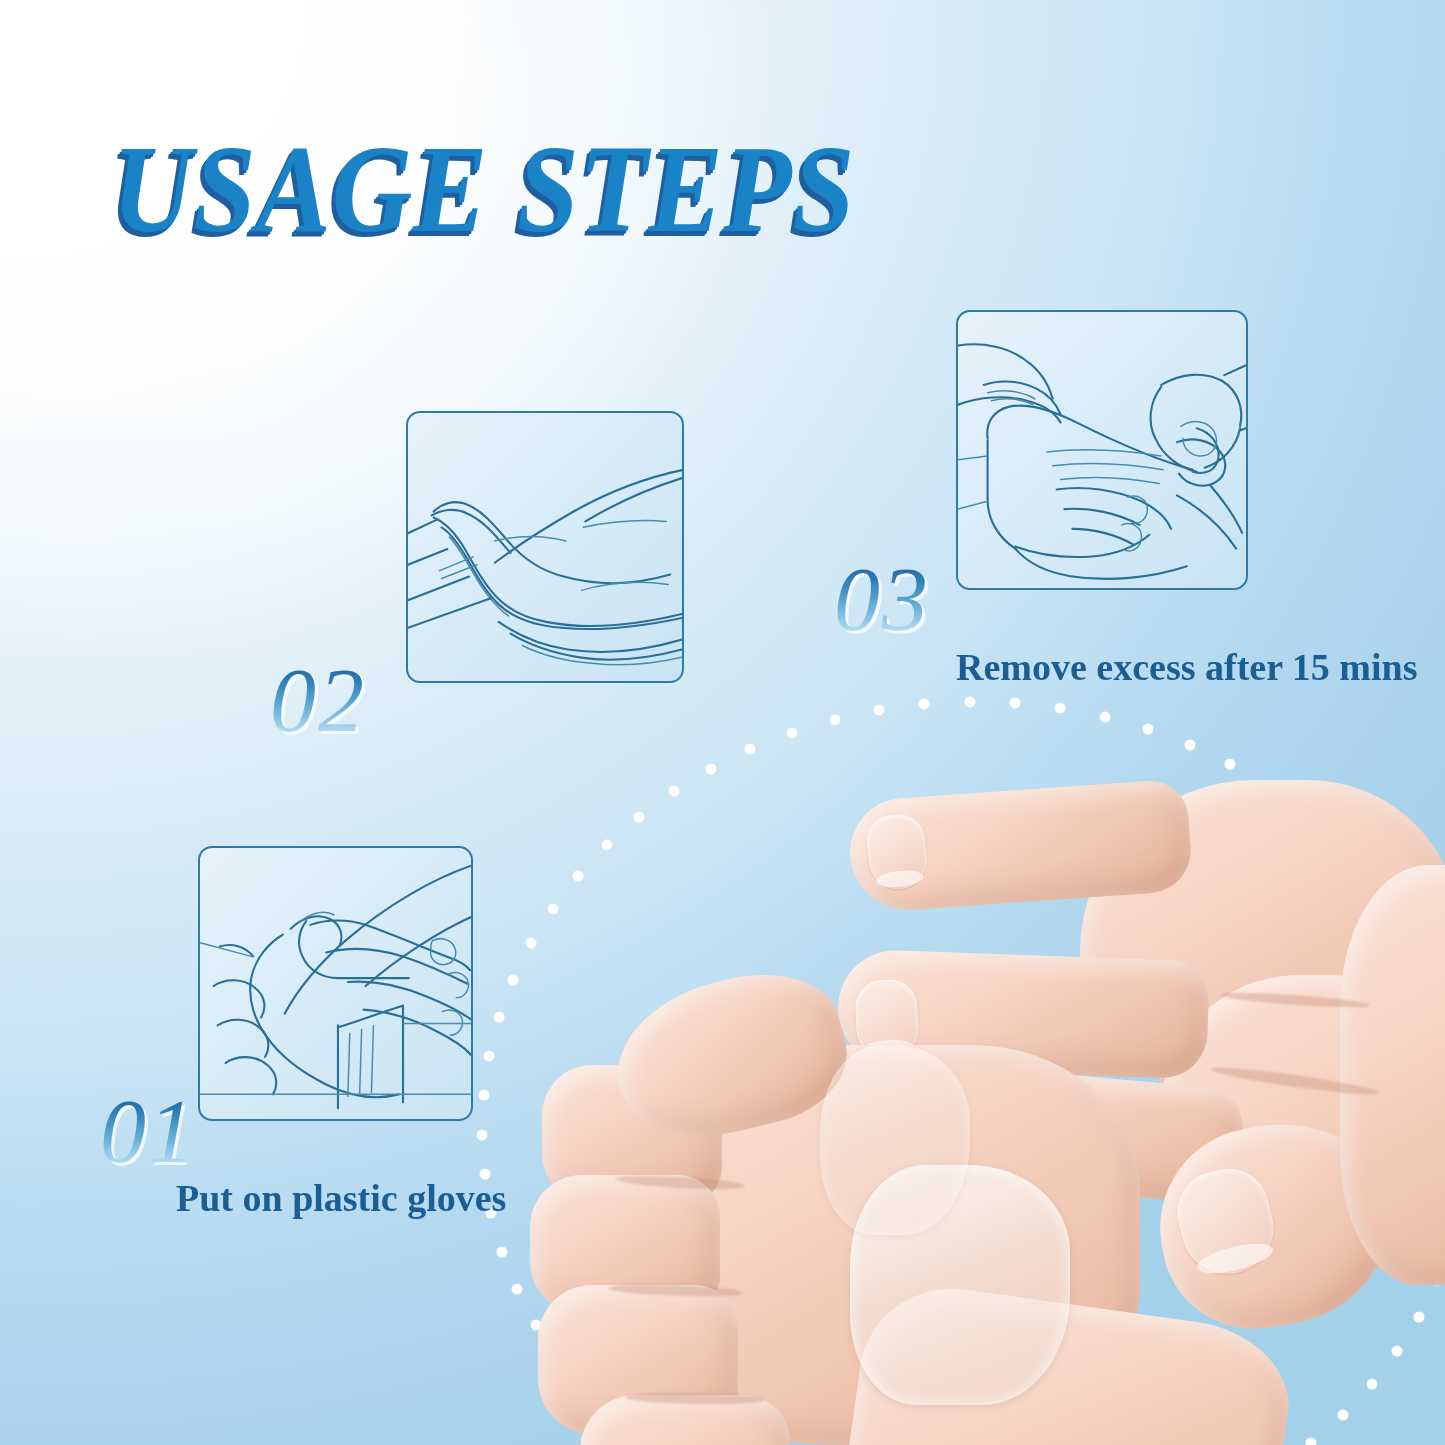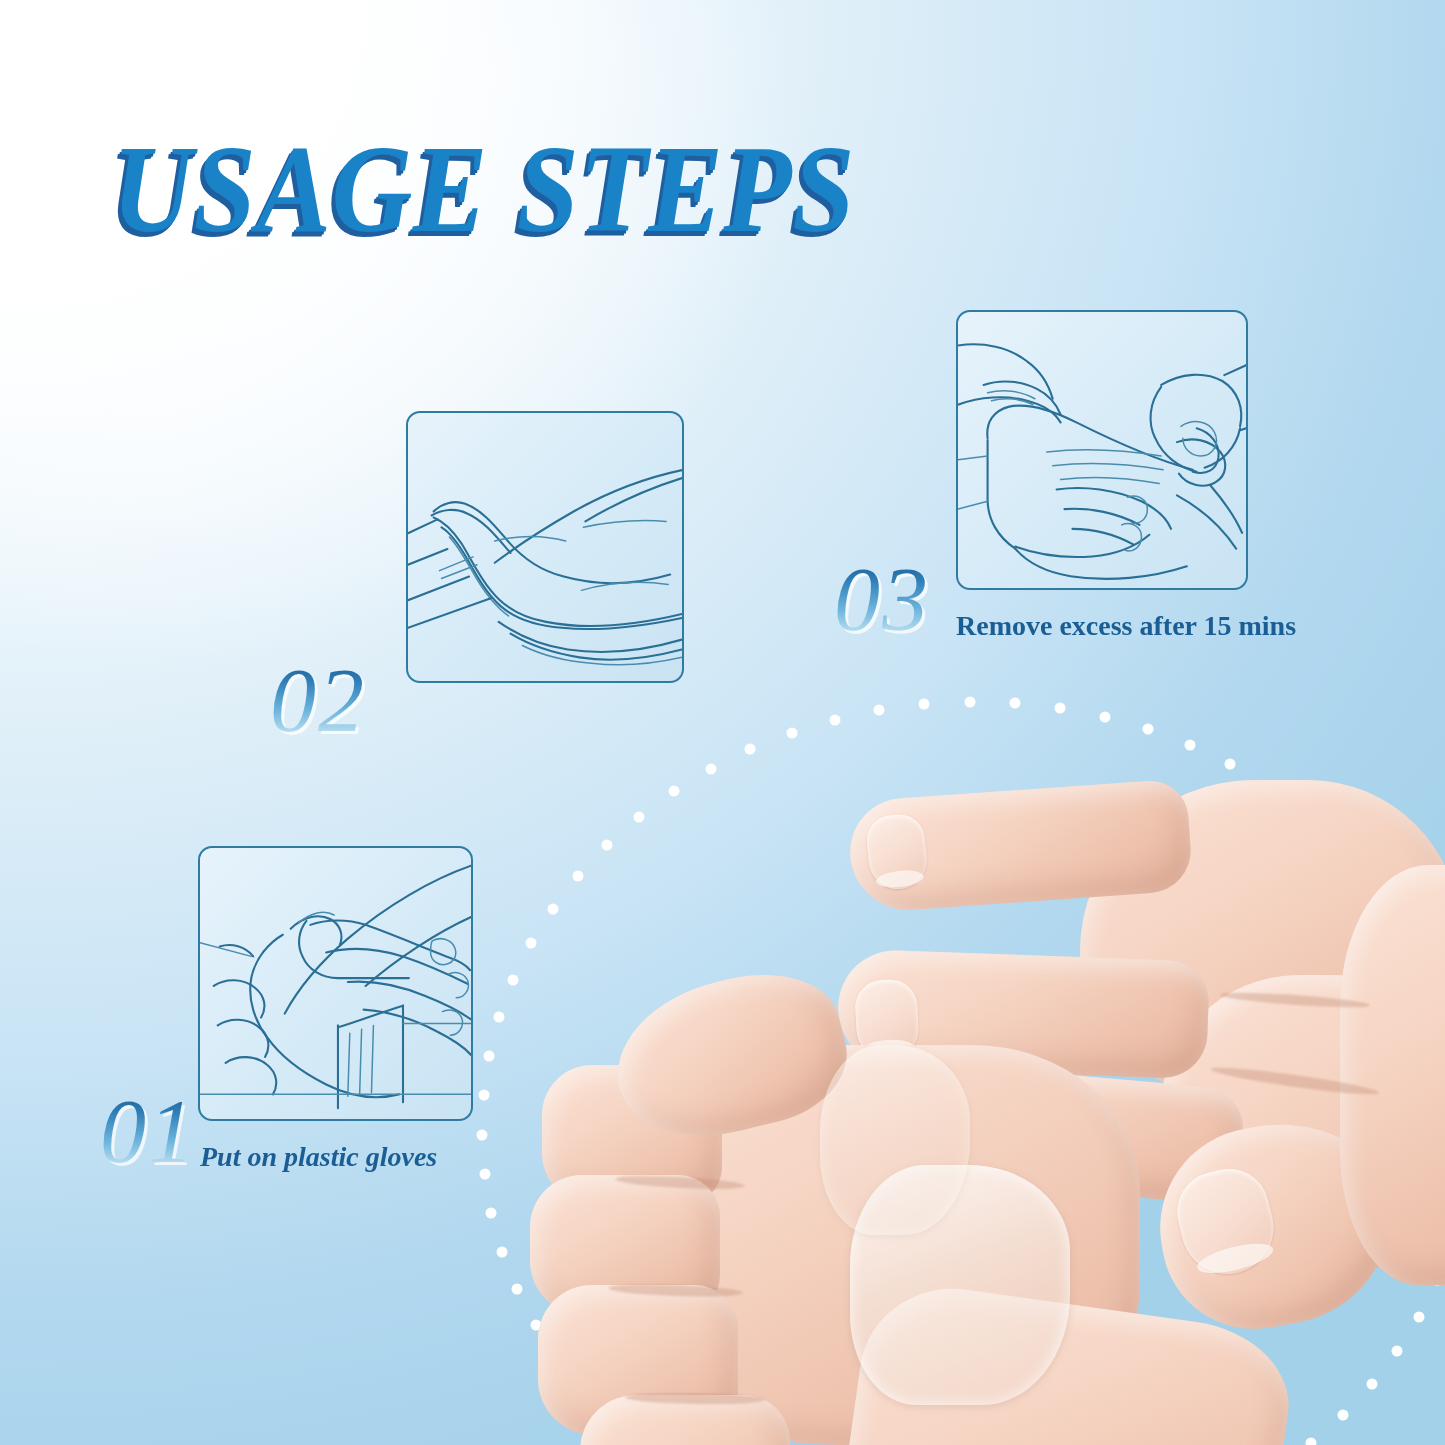--- a/index.html
+++ b/index.html
@@ -75,24 +75,24 @@
   #num01s{left:103px;top:1088px;}
   #num02{left:270px;top:654px;}
   #num02s{left:273px;top:657px;}
   #num03{left:834px;top:553px;}
   #num03s{left:837px;top:556px;}
 
   
   .step-cap{
     position:absolute;
     font-family:"Liberation Serif", serif;
-    font-weight:700;font-size:28px;line-height:1;
-    color:#1a5e93;white-space:nowrap;
-  }
-  #cap01{left:200px;top:1143px;font-style:italic;}
+    font-weight:700;font-size:38px;line-height:1;
+    color:#1a5e93;white-space:nowrap;margin-top:36px;
+  }
+  #cap01{left:176px;top:1143px;}
   #cap02{left:409px;top:708px;}
   #cap03{left:956px;top:612px;}
 
   
   #ring{position:absolute;left:470px;top:690px;width:1010px;height:880px;pointer-events:none;}
   #ring span{
     position:absolute;width:11px;height:11px;border-radius:50%;
     background:#ffffff;
     transform:translate(-50%,-50%);
   }

